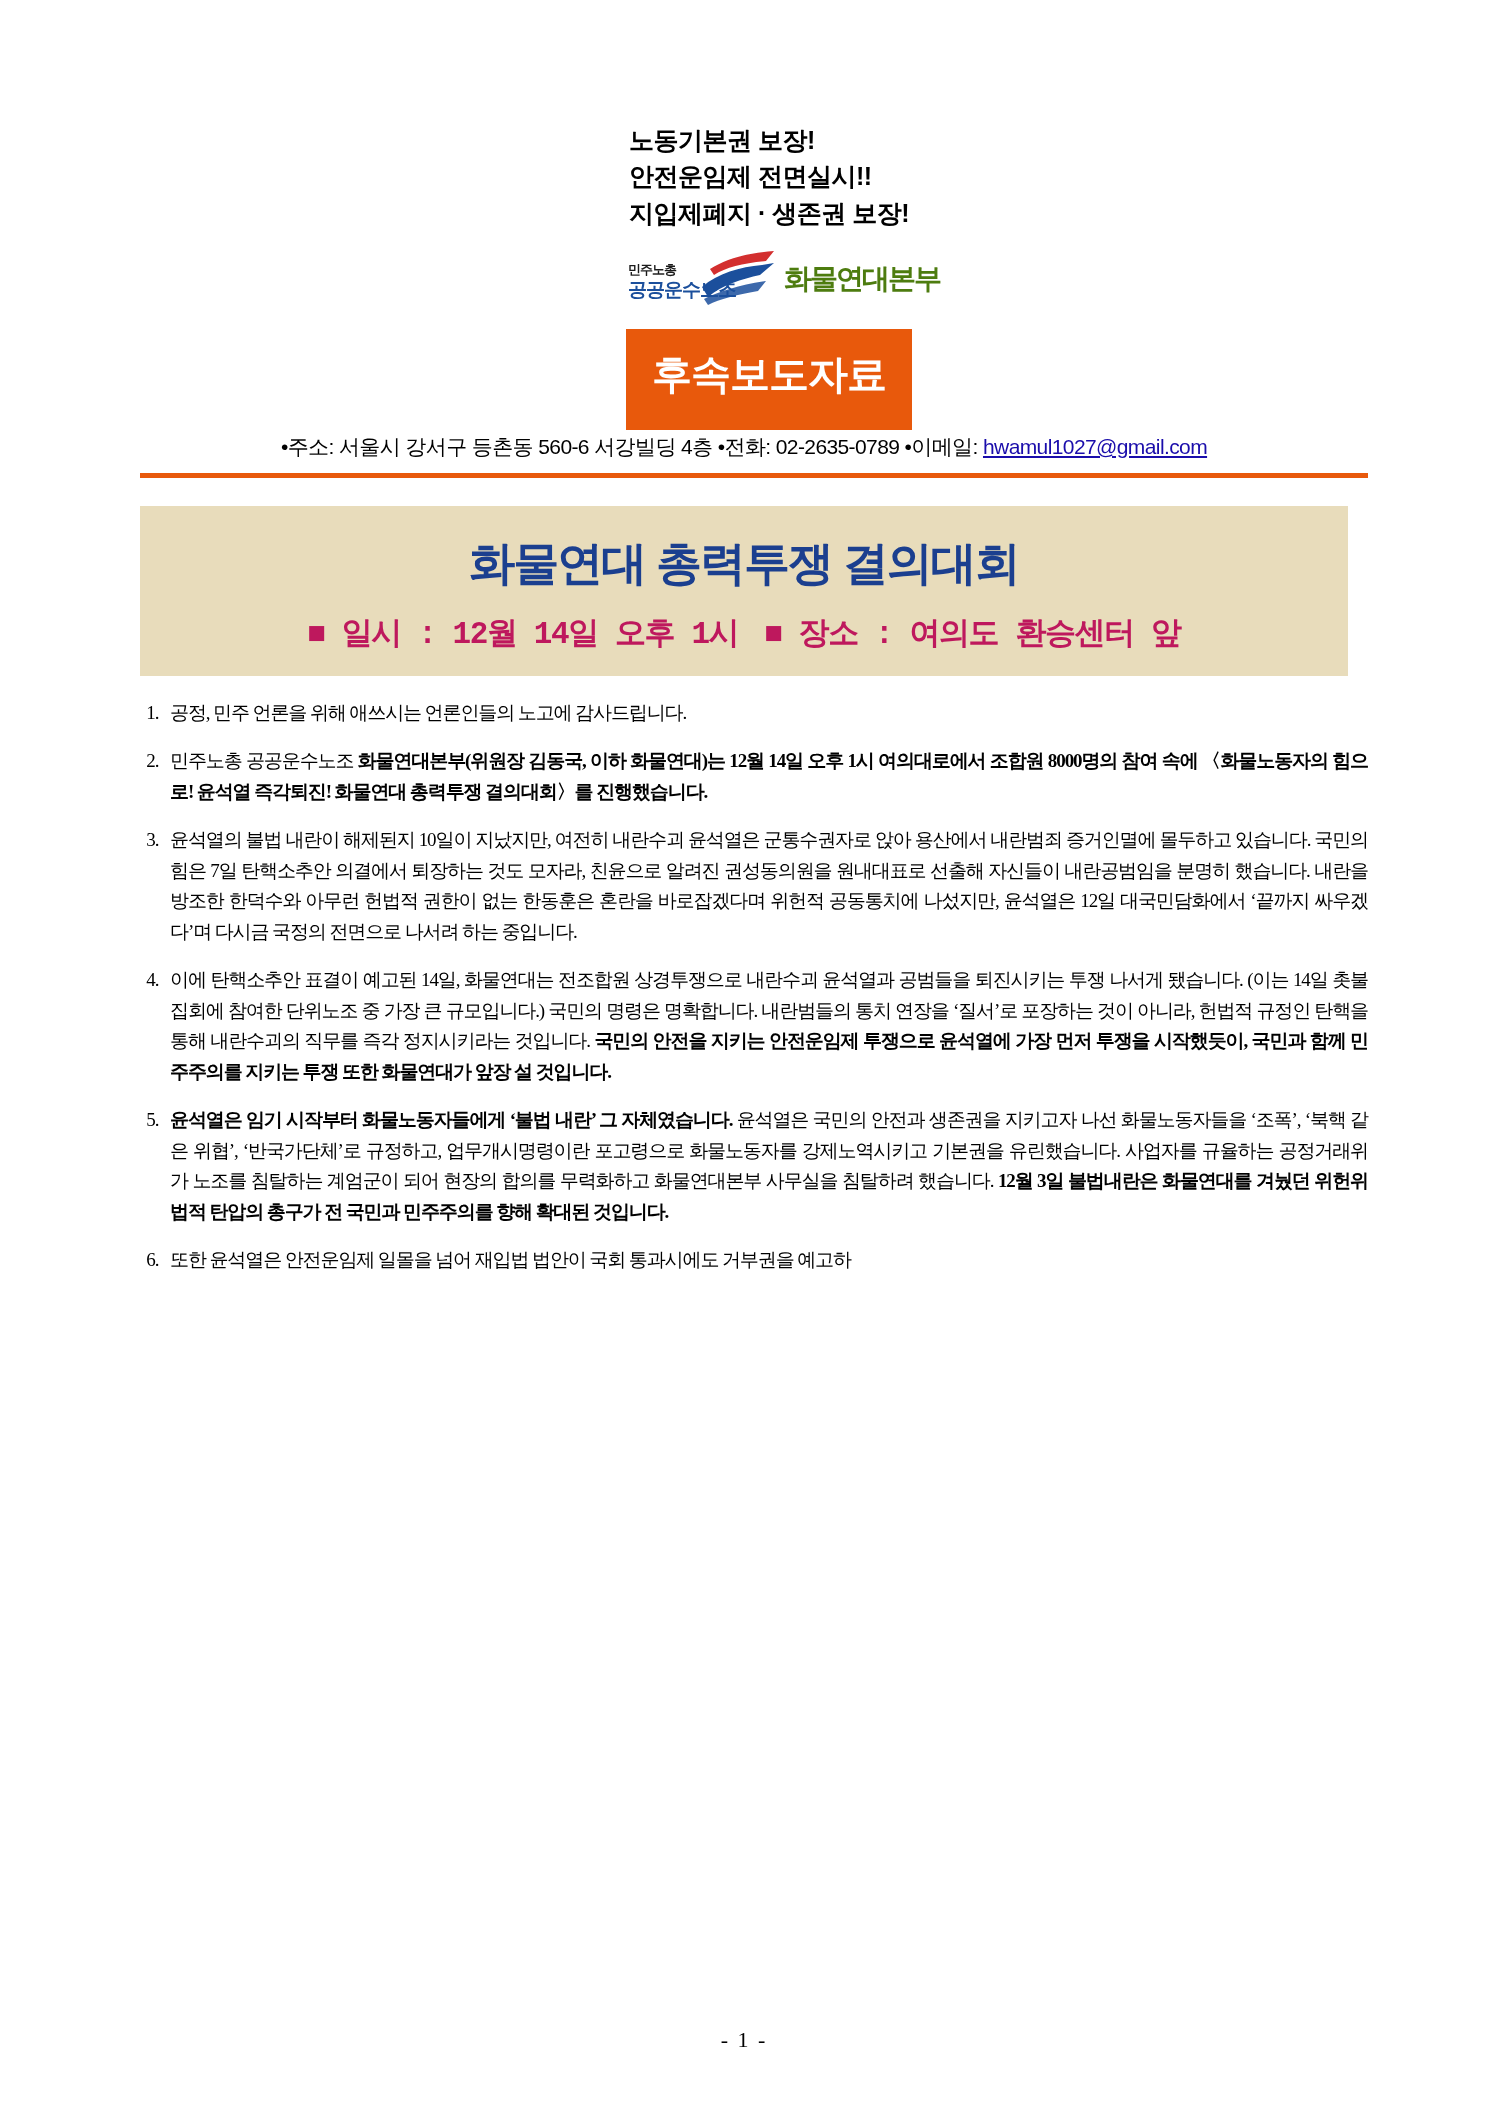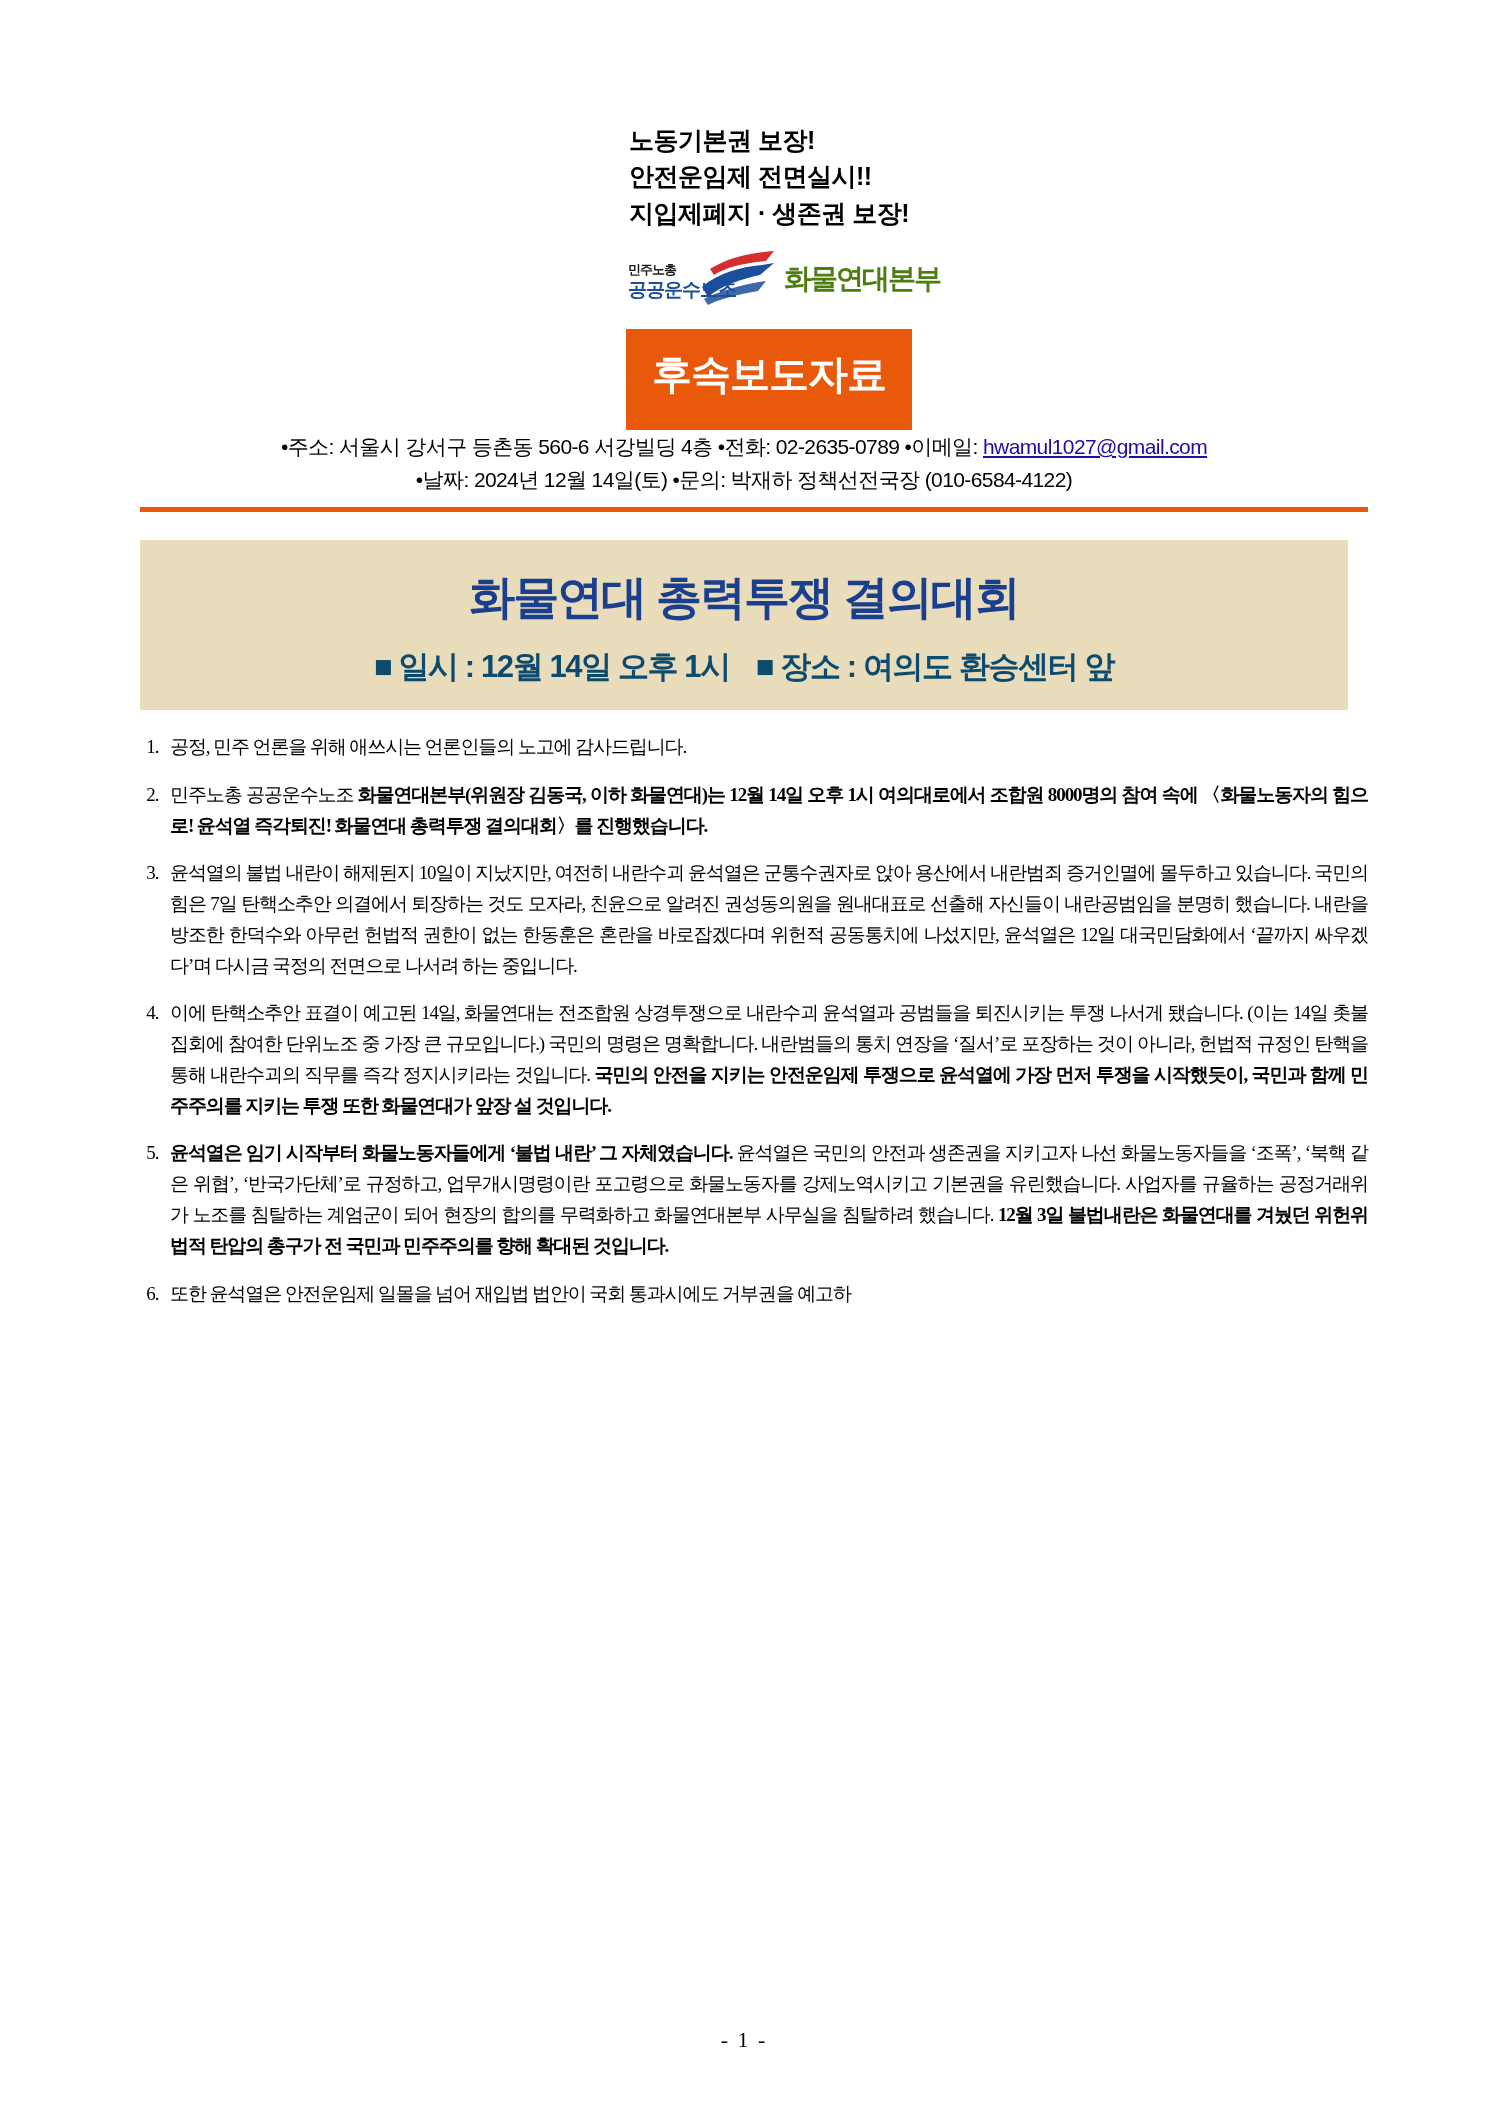--- a/index.html
+++ b/index.html
@@ -124,24 +124,24 @@
     font-weight: bold;
     color: #1b3f8f;
     letter-spacing: -2px;
     line-height: 1.35;
   }
   .title-band .line2 {
     display: block;
   }
   .title-band .sub {
     margin-top: 18px;
-    font-family: Liberation Sans, sans-serif;
+    font-family: Liberation Mono, monospace;
     font-size: 31px;
     font-weight: bold;
-    color: #0c4a6e;
+    color: #be185d;
     letter-spacing: -1.4px;
   }
   .title-band .sub .gap {
     display: inline-block;
     width: 26px;
   }
   
   ol.body-list {
     margin: 22px 120px 0 128px;
     padding: 0 0 0 34px;
@@ -198,21 +198,20 @@
       <div class="brand-name">화물연대본부</div>
     </div>
 
     <div class="press-tag">후속보도자료</div>
   </div>
 
   <div class="contact">
     <div>
       <span>•주소: 서울시 강서구 등촌동 560-6 서강빌딩 4층  •전화: 02-2635-0789 •이메일: </span><a href="#">hwamul1027@gmail.com</a>
     </div>
-    <div>•날짜: 2024년 12월 14일(토) •문의: 박재하 정책선전국장 (010-6584-4122)</div>
   </div>
 
   <div class="rule"></div>
 
   <div class="title-band">
     <h1>
       <span class="line2">화물연대 총력투쟁 결의대회</span>
     </h1>
     <div class="sub">
       <span>■ 일시 : 12월 14일 오후 1시</span><span class="gap"></span><span>■ 장소 : 여의도 환승센터 앞</span>

